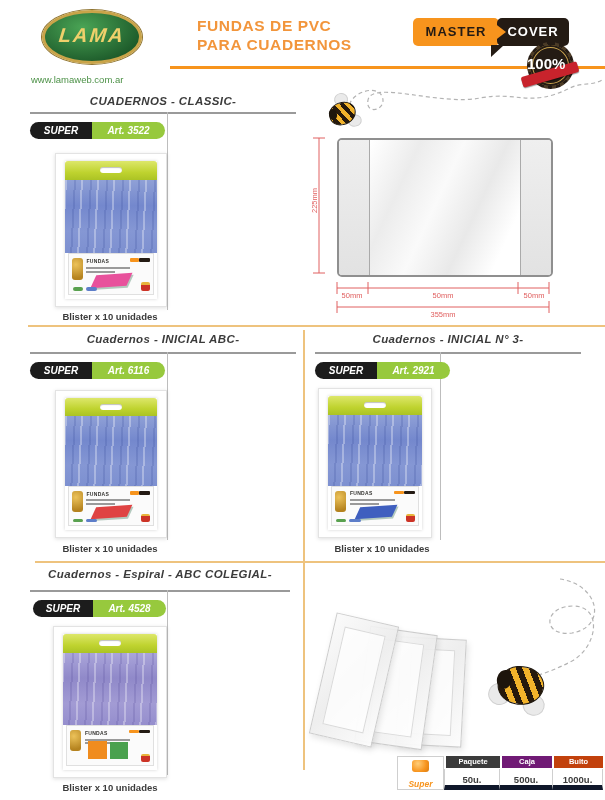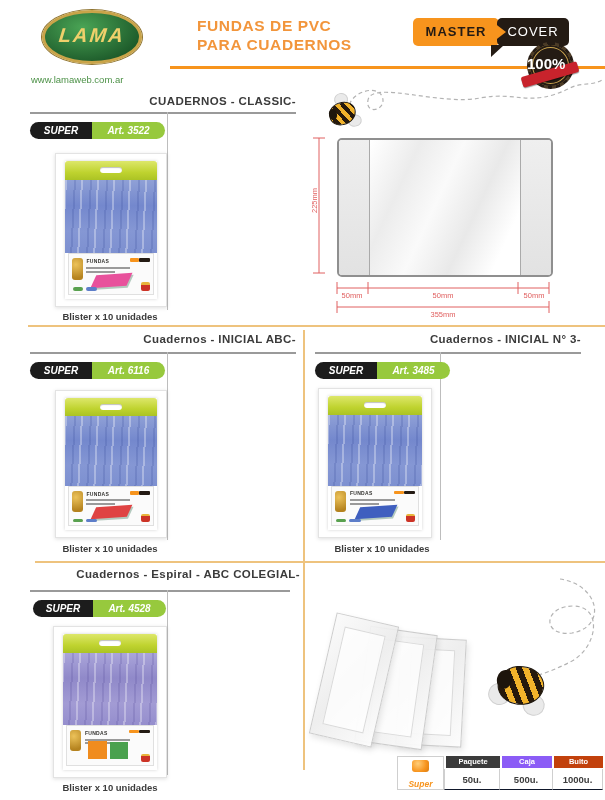--- a/index.html
+++ b/index.html
@@ -16,39 +16,39 @@
   .website{left:31px;top:74px;font-size:9.5px;color:#4c9147;}
   .page-title{left:197px;top:16px;color:#f2953b;font-weight:bold;font-size:15.5px;
     letter-spacing:.6px;line-height:19px;}
   .orange-rule{left:170px;top:66px;width:435px;height:3px;background:#f7941d;}
 
   .mc{left:413px;top:18px;width:156px;height:32px;}
   .mc-master{position:absolute;left:0;top:0;width:86px;height:28px;background:#f7941d;
     border-radius:5px;color:#241b14;font-weight:bold;font-size:13px;letter-spacing:1px;
     text-align:center;line-height:28px;}
   .mc-cover{position:absolute;left:84px;top:0;width:72px;height:28px;background:#241b14;
-    border-radius:5px;color:#ffffff;font-weight:normal;font-size:13px;letter-spacing:1px;
+    border-radius:5px;color:#ffffff;font-weight:bold;font-size:13px;letter-spacing:1px;
     text-align:center;line-height:28px;}
   .mc-arrow{position:absolute;left:76px;top:1px;width:0;height:0;z-index:2;
     border-top:13px solid transparent;border-bottom:13px solid transparent;
     border-left:17px solid #f7941d;}
   .mc-tail{position:absolute;left:78px;top:27px;width:0;height:0;
     border-right:13px solid transparent;border-top:12px solid #241b14;}
 
   .seal{left:527px;top:42px;width:47px;height:47px;border-radius:50%;z-index:5;
     background:repeating-conic-gradient(#241b14 0 11deg,#4a3a26 11deg 22deg);}
   .seal-inner{position:absolute;inset:3px;border-radius:50%;background:#241b14;
     box-shadow:inset 0 0 0 2px #241b14, inset 0 0 0 3px #c9a34e;}
   .seal-val{position:absolute;inset:0;text-align:left;line-height:44px;color:#fff;
     font-size:15px;font-weight:bold;}
   .seal-ribbon{position:absolute;left:-6px;top:27px;width:58px;height:11px;background:#c8232c;
     transform:rotate(-16deg);border-radius:2px;box-shadow:0 1px 1px rgba(0,0,0,.4);}
 
   
-  .sec-title{font-weight:bold;color:#3b3b3b;font-size:11.5px;text-align:right;letter-spacing:.4px;}
+  .sec-title{font-weight:bold;color:#3b3b3b;font-size:11.5px;text-align:center;letter-spacing:.4px;font-style:italic;}
   .rule-gray{background:#9a9a9a;height:2px;}
   .vline-gray{background:#bdbdbd;width:1px;}
   .rule-tan{background:#eec37e;}
   .badge-super{background:#1c1c1c;color:#fff;font-style:italic;font-weight:bold;font-size:10px;
     text-align:center;line-height:17px;height:17px;border-radius:9px 0 0 9px;}
   .badge-art{background:#97c93d;color:#fff;font-style:italic;font-weight:bold;font-size:10px;
     text-align:center;line-height:17px;height:17px;border-radius:0 9px 9px 0;}
   .blister-label{font-size:9.5px;font-weight:bold;color:#3b3b3b;text-align:center;}
 
   
@@ -109,21 +109,21 @@
 
   
   .tbl-title{background:#1d1d1d;color:#fff;font-weight:bold;font-size:9px;letter-spacing:.4px;
     text-align:center;line-height:13px;padding-top:8px;box-sizing:border-box;}
   .tbl-prod{background:#fff;border:1px solid #cfcfcf;box-sizing:border-box;text-align:center;}
   .tbl-prod .pico{display:block;margin:3px auto 1px;width:17px;height:12px;border-radius:3px;
     background:radial-gradient(circle at 35% 30%,#ffce7a,#f7941d 60%,#d97a10);}
   .tbl-prod .pname{color:#f7941d;font-weight:bold;font-style:italic;font-size:8.5px;}
   .tbl-head{color:#fff;font-weight:bold;font-size:7.5px;text-align:center;line-height:12px;height:12px;}
   .tbl-val{background:#fff;color:#3d3d3d;font-weight:bold;font-size:9.5px;text-align:center;
-    line-height:21px;height:21px;border-bottom:1px solid #0f172a;border-right:1px solid #cfcfcf;box-sizing:border-box;}
+    line-height:21px;height:21px;border-bottom:5px solid #0f172a;border-right:1px solid #cfcfcf;box-sizing:border-box;}
 </style>
 </head>
 <body>
 
 <div id="page">
 
   <div class="abs lama-oval">
     <div class="lama-text">LAMA</div>
   </div>
   <div class="abs website">www.lamaweb.com.ar</div>
@@ -238,21 +238,21 @@
         <div class="lab-badge2"></div>
       </div>
     </div>
   </div>
   <div class="abs blister-label" style="left:40px;top:543px;width:140px">Blister x 10 unidades</div>
 
   <div class="abs sec-title" style="left:315px;top:333px;width:266px">Cuadernos - INICIAL N° 3-</div>
   <div class="abs rule-gray" style="left:315px;top:352px;width:266px"></div>
   <div class="abs vline-gray" style="left:440px;top:352px;height:188px"></div>
   <div class="abs badge-super" style="left:315px;top:362px;width:62px">SUPER</div>
-  <div class="abs badge-art" style="left:377px;top:362px;width:73px">Art. 3485</div>
+  <div class="abs badge-art" style="left:377px;top:362px;width:73px">Art. 2921</div>
 
   <div class="abs card" style="left:318px;top:388px;width:112px;height:148px">
     <div class="pack">
       <div class="pack-top">
           <div class="hang"></div>
         </div>
       <div class="pack-pvc"></div>
       <div class="pack-lab">
         <div class="lab-badge"></div>
         <div class="lab-title">FUNDAS</div>
@@ -312,19 +312,19 @@
     <div class="wing" style="left:-16%;bottom:-12%;width:45%;height:50%"></div>
     <div class="wing" style="right:-10%;bottom:-18%;width:42%;height:48%"></div>
     <div class="body" style="background:repeating-linear-gradient(55deg,#f2b32b 0 6px,#26190c 6px 12px)"></div>
   </div>
 
   <div class="abs tbl-prod" style="left:397px;top:756px;width:47px;height:34px">
     <span class="pico"></span>
     <span class="pname">Super</span>
   </div>
   <div class="abs tbl-head" style="left:446px;top:756px;width:54px;background:#3b3b3b">Paquete</div>
-  <div class="abs tbl-head" style="left:502px;top:756px;width:50px;background:#8b5cf6">Caja</div>
+  <div class="abs tbl-head" style="left:502px;top:756px;width:50px;background:#701a75">Caja</div>
   <div class="abs tbl-head" style="left:554px;top:756px;width:49px;background:#c2410c">Bulto</div>
   <div class="abs tbl-val" style="left:444px;top:769px;width:56px;border-left:1px solid #cfcfcf">50u.</div>
   <div class="abs tbl-val" style="left:500px;top:769px;width:53px">500u.</div>
   <div class="abs tbl-val" style="left:553px;top:769px;width:50px">1000u.</div>
 
 </div>
 
 </body></html>

